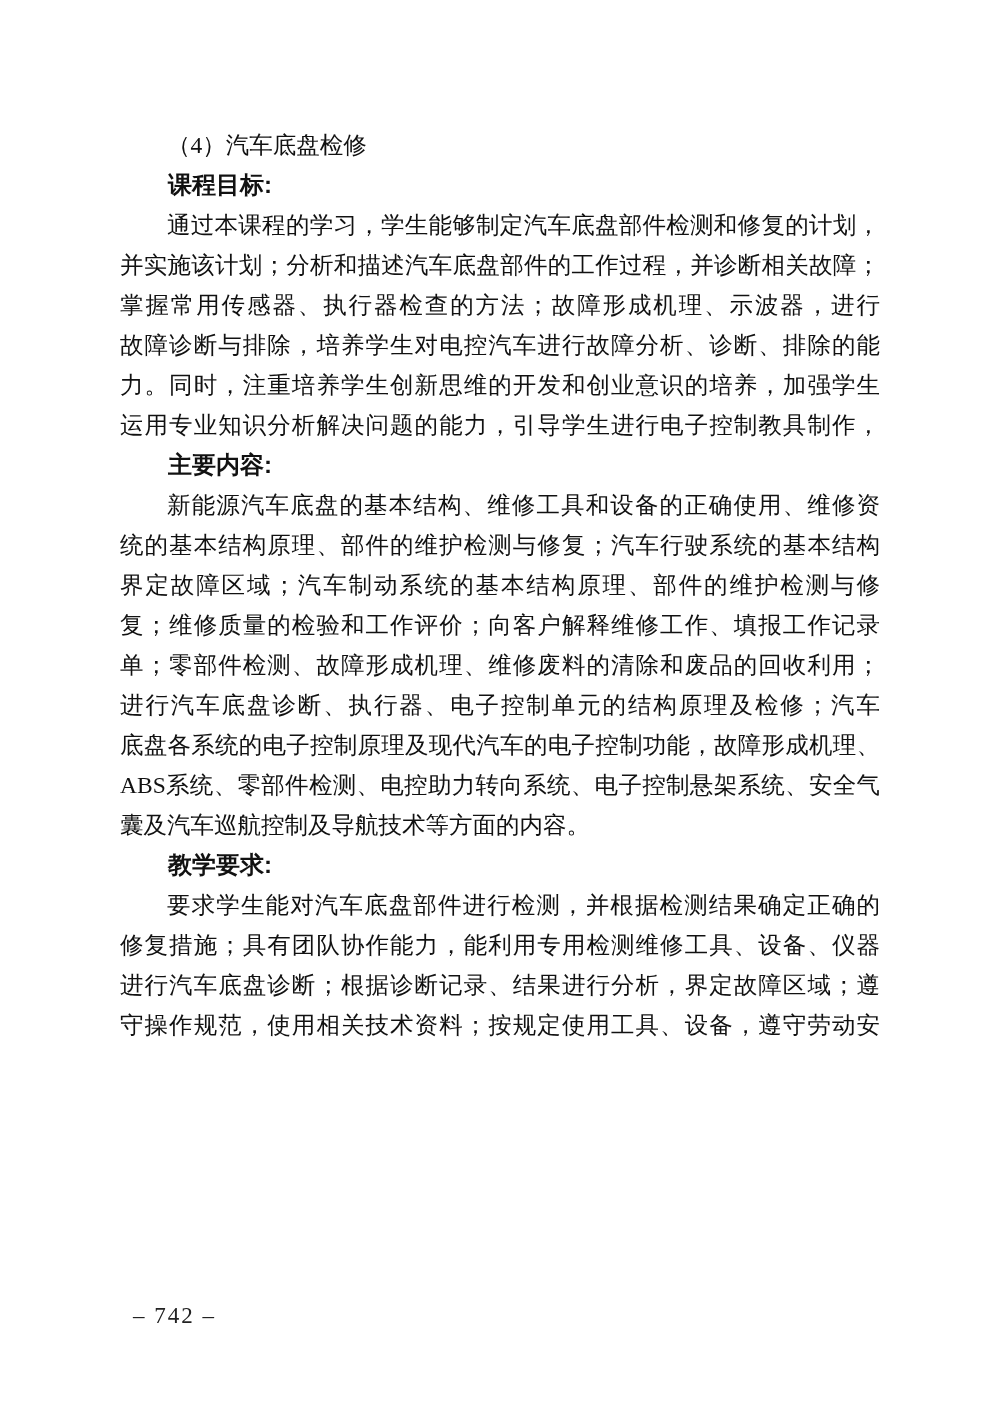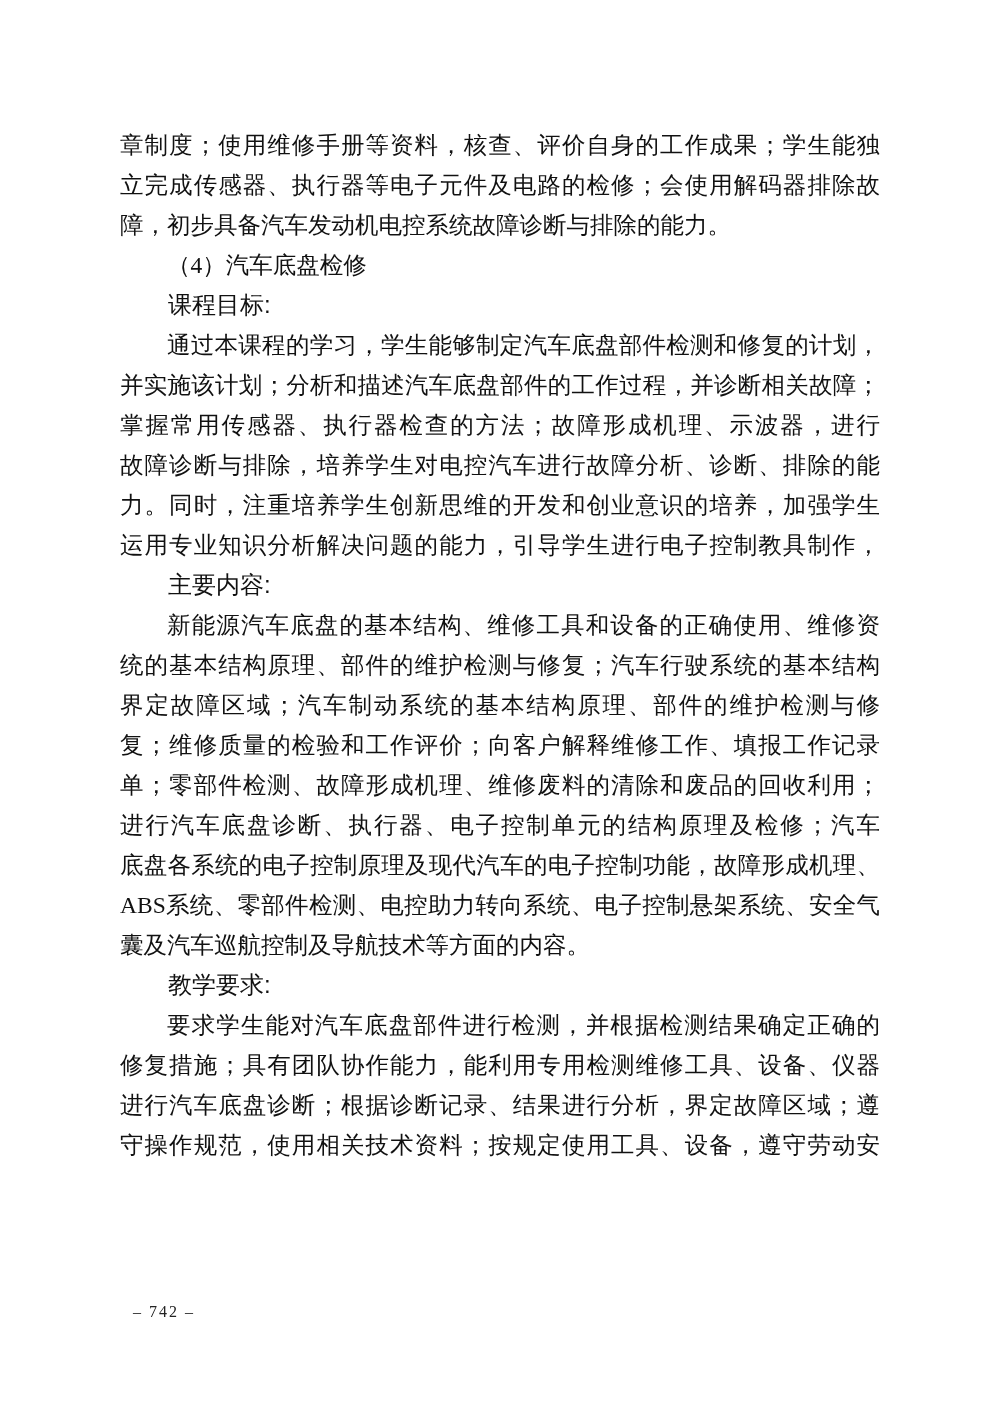--- a/index.html
+++ b/index.html
@@ -32,44 +32,39 @@
     white-space: normal;
     overflow: hidden;
   }
   .line.no-stretch {
     text-align-last: left;
   }
   .line.indent {
     text-indent: 2em;
   }
   .line.bold {
-    font-weight: 400;
+    font-weight: 700;
     font-family: "Liberation Sans", "DejaVu Sans", sans-serif;
     font-size: 24px;
   }
   .page-footer {
     position: absolute;
     left: 133px;
     top: 1303px;
-    font-size: 16px;
+    font-size: 23px;
     letter-spacing: 2px;
     color: #222222;
     font-family: "Liberation Serif", "DejaVu Serif", serif;
   }
 </style>
 </head>
 <body>
 
 <div class="page">
   <main class="content" id="doc-body">
-      <section class="block">
-        <div class="line">章制度；使用维修手册等资料，核查、评价自身的工作成果；学生能独</div>
-        <div class="line">立完成传感器、执行器等电子元件及电路的检修；会使用解码器排除故</div>
-        <div class="line no-stretch">障，初步具备汽车发动机电控系统故障诊断与排除的能力。</div>
-      </section>
       <section class="block">
         <div class="line indent no-stretch">（4）汽车底盘检修</div>
       </section>
       <section class="block">
         <div class="line bold indent no-stretch">课程目标:</div>
       </section>
       <section class="block">
         <div class="line indent">通过本课程的学习，学生能够制定汽车底盘部件检测和修复的计划，</div>
         <div class="line">并实施该计划；分析和描述汽车底盘部件的工作过程，并诊断相关故障；</div>
         <div class="line">掌握常用传感器、执行器检查的方法；故障形成机理、示波器，进行</div>

